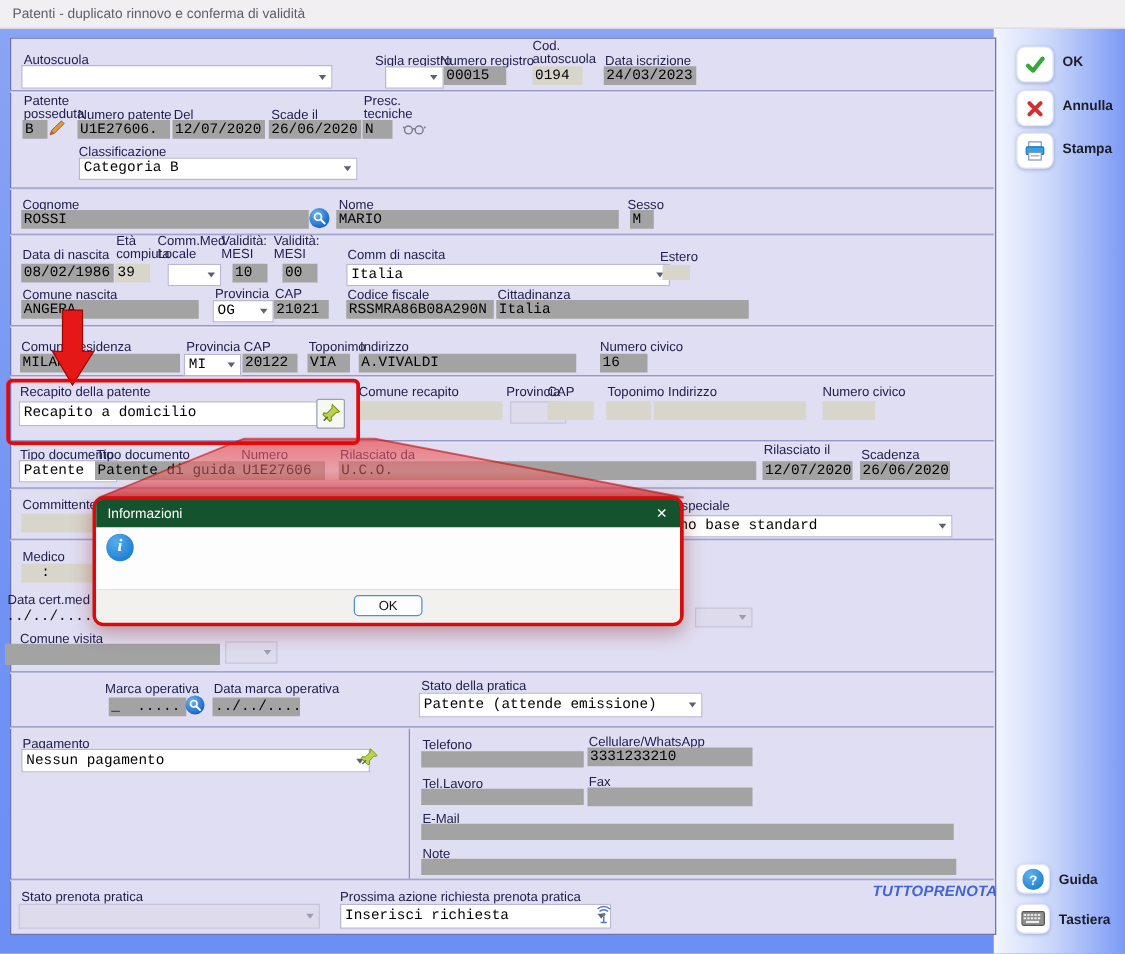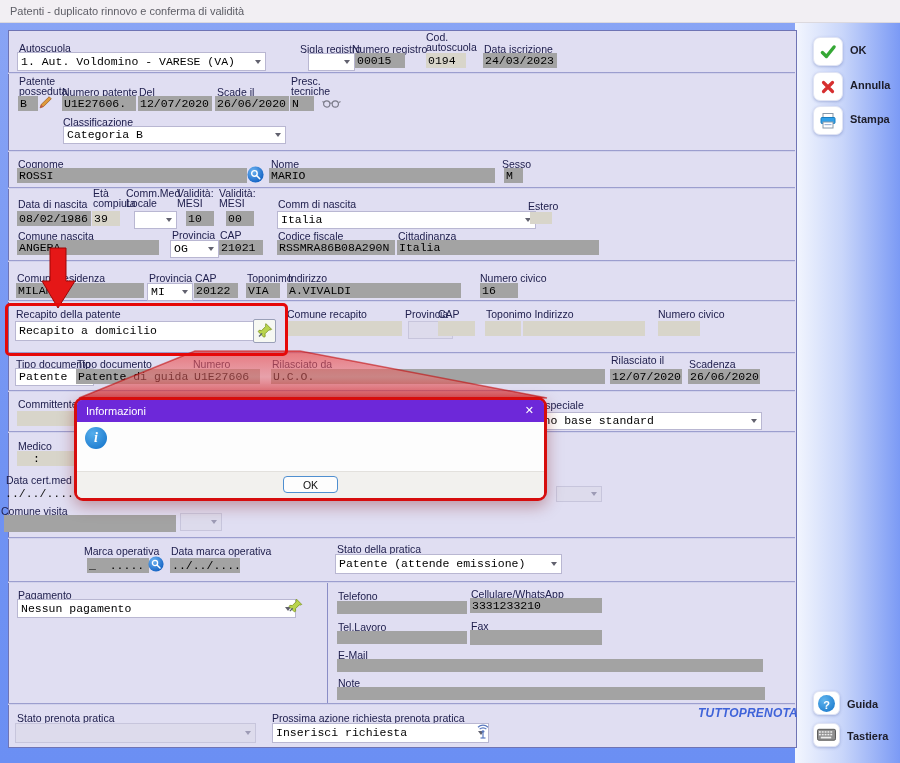--- a/index.html
+++ b/index.html
@@ -31,21 +31,21 @@
        border-top:4px solid #61616e}
   .dl .tri{border-top-color:#9d9bb5}
   .icon{position:absolute;z-index:5;line-height:0}
   .pinbtn{position:absolute;background:#f6f8f2;border:1px solid #9aa0b8;border-radius:2px;z-index:5}
   .redbox{position:absolute;left:5px;top:303px;width:277px;height:47px;border:3px solid #e60808;
           border-radius:5px;z-index:7;pointer-events:none}
   .ovl{position:absolute;left:0;top:0;z-index:6;pointer-events:none}
   .dialog{position:absolute;left:74px;top:397px;width:467px;height:98px;background:#fdfdfd;
           border:3px solid #d60d0d;border-radius:9px;z-index:10;
           box-shadow:0 5px 16px rgba(120,0,0,.35)}
-  .dlg-title{position:absolute;left:0;top:0;width:100%;height:22px;background:#6d28d9;
+  .dlg-title{position:absolute;left:0;top:0;width:100%;height:22px;background:#14532d;
              border-radius:5px 5px 0 0}
   .dlg-title .t{position:absolute;left:9px;top:5px;font-size:11px;color:#fff}
   .dlg-x{position:absolute;right:10px;top:4px;font-size:11px;color:#fff;cursor:default}
   .dlg-body{position:absolute;left:0;top:22px;width:100%;height:50px;background:#fdfdfd}
   .info-ic{position:absolute;left:8px;top:5px;width:22px;height:22px;border-radius:50%;
            background:radial-gradient(circle at 35% 30%,#55aeec,#0f6fc8);text-align:center}
   .info-ic span{font:italic bold 14px/22px "Liberation Serif",serif;color:#fff}
   .dlg-msg{position:absolute;left:41px;top:10px;width:422px;font-size:9.5px;color:#1a1a1a;
            white-space:nowrap}
   .dlg-footer{position:absolute;left:0;bottom:0;width:100%;height:26px;background:#f2f1ee;
@@ -78,21 +78,21 @@
 <div class="hr" style="top:300px"></div>
 <div class="hr" style="top:352px"></div>
 <div class="hr" style="top:390px"></div>
 <div class="hr" style="top:431px"></div>
 <div class="hr" style="top:537px"></div>
 <div class="hr" style="top:581px"></div>
 <div class="hr" style="top:703px"></div>
 <div class="vr" style="left:327px;top:583px;height:120px"></div>
 
 <div class="l" style="left:19px;top:43px">Autoscuola</div>
-<div class="dd" style="left:17px;top:52px;width:230px;height:17px;line-height:17px"><span>1. Aut. Voldomino - VARESE (VA)</span><i class="tri"></i></div>
+<div class="dd" style="left:17px;top:52px;width:230px;height:17px;line-height:17px"><i class="tri"></i></div>
 <div class="l" style="left:300px;top:44px">Sigla registro</div>
 <div class="dd" style="left:308px;top:53px;width:28px"><span></span><i class="tri"></i></div>
 <div class="l" style="left:352px;top:44px">Numero registro</div>
 <div class="f" style="left:355px;top:53px;width:46px">00015</div>
 <div class="l lw" style="left:426px;top:32px;width:52px">Cod. autoscuola</div>
 <div class="f g" style="left:426px;top:53px;width:36px">0194</div>
 <div class="l" style="left:484px;top:44px">Data iscrizione</div>
 <div class="f" style="left:483px;top:53px;width:70px">24/03/2023</div>
 
 <div class="l lw" style="left:19px;top:76px;width:54px">Patente posseduta</div>
@@ -208,21 +208,21 @@
 
 <div class="l" style="left:18px;top:399px">Committente /</div>
 <div class="f g" style="left:17px;top:411px;width:57px"></div>
 <div class="l" style="left:512px;top:400px">Listino speciale</div>
 <div class="dd" style="left:505px;top:412px;width:238px"><span>Listino base standard</span><i class="tri"></i></div>
 
 <div class="l" style="left:18px;top:441px">Medico</div>
 <div class="f g" style="left:17px;top:451px;width:58px;padding-left:16px">:</div>
 <div class="l" style="left:6px;top:475px">Data cert.med</div>
 <div class="mono" style="left:5px;top:487px">../../....</div>
-<div class="l" style="left:1px;top:506px">Comune visita</div>
+<div class="l" style="left:16px;top:506px">Comune visita</div>
 <div class="f" style="left:4px;top:515px;width:168px;height:17px;line-height:17px"></div>
 <div class="dd dl" style="left:180px;top:513px;width:23px"><span></span><i class="tri"></i></div>
 <div class="dd dl" style="left:556px;top:486px;width:27px;height:14px;line-height:14px"><span></span><i class="tri"></i></div>
 
 <div class="l" style="left:84px;top:546px">Marca operativa</div>
 <div class="f" style="left:87px;top:558px;width:58px">_  .....</div>
 <div class="icon" style="left:148px;top:556px"><svg width="16" height="16" viewBox="0 0 16 16">
       <defs>
         <radialGradient id="sg2" cx="35%" cy="30%" r="80%">
           <stop offset="0" stop-color="#6db4f2"></stop>

